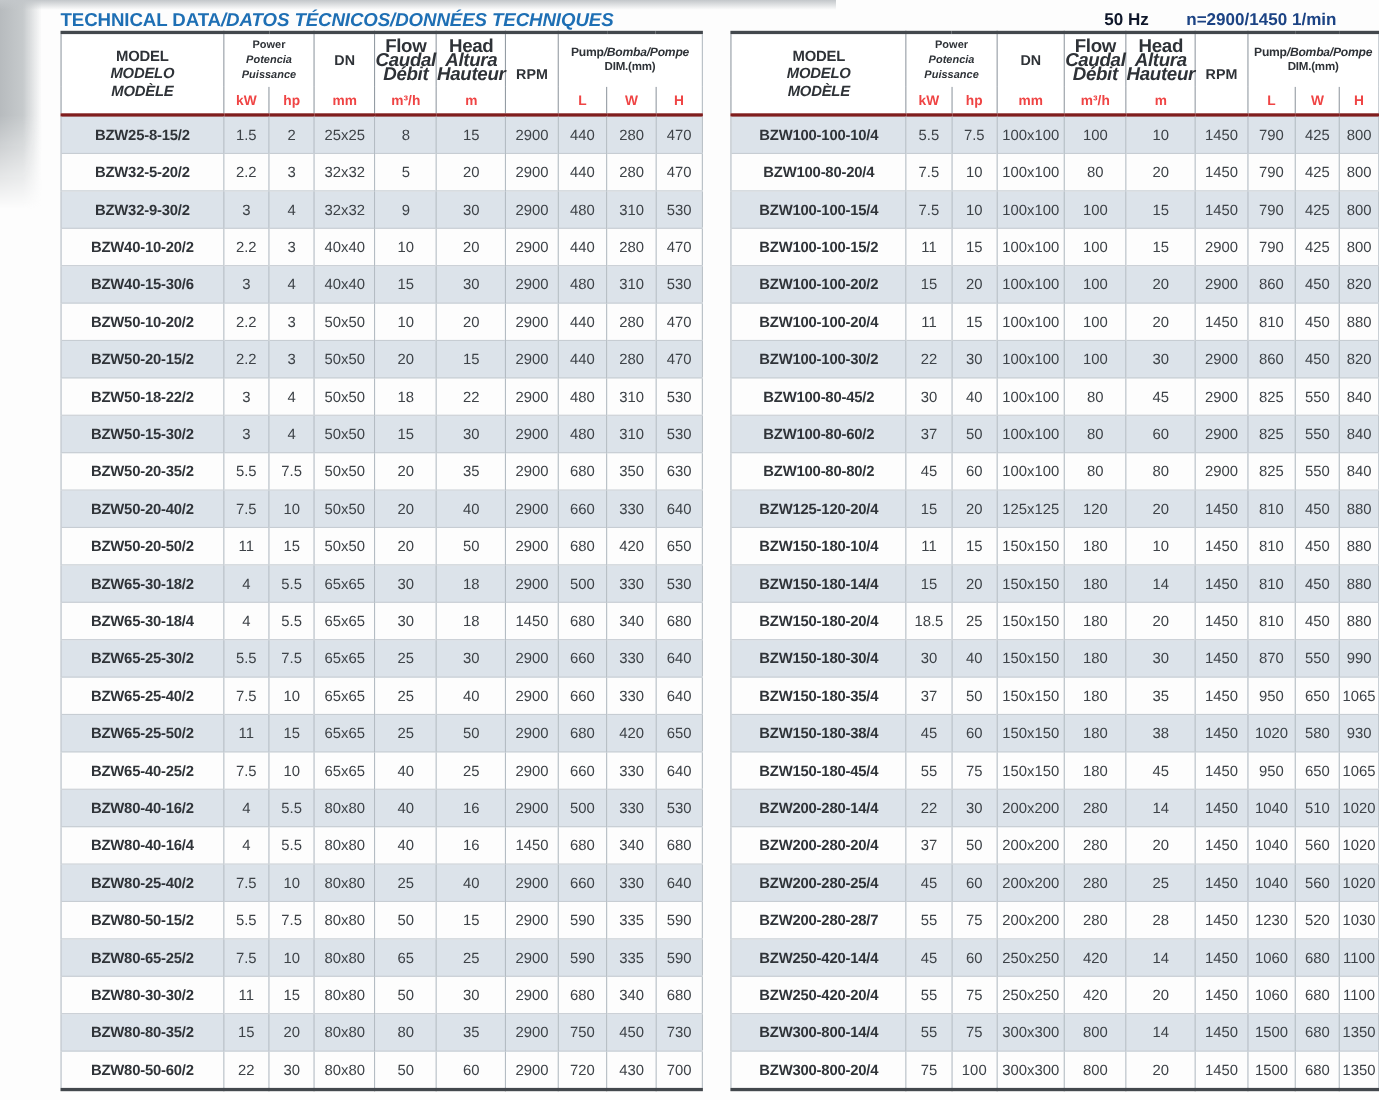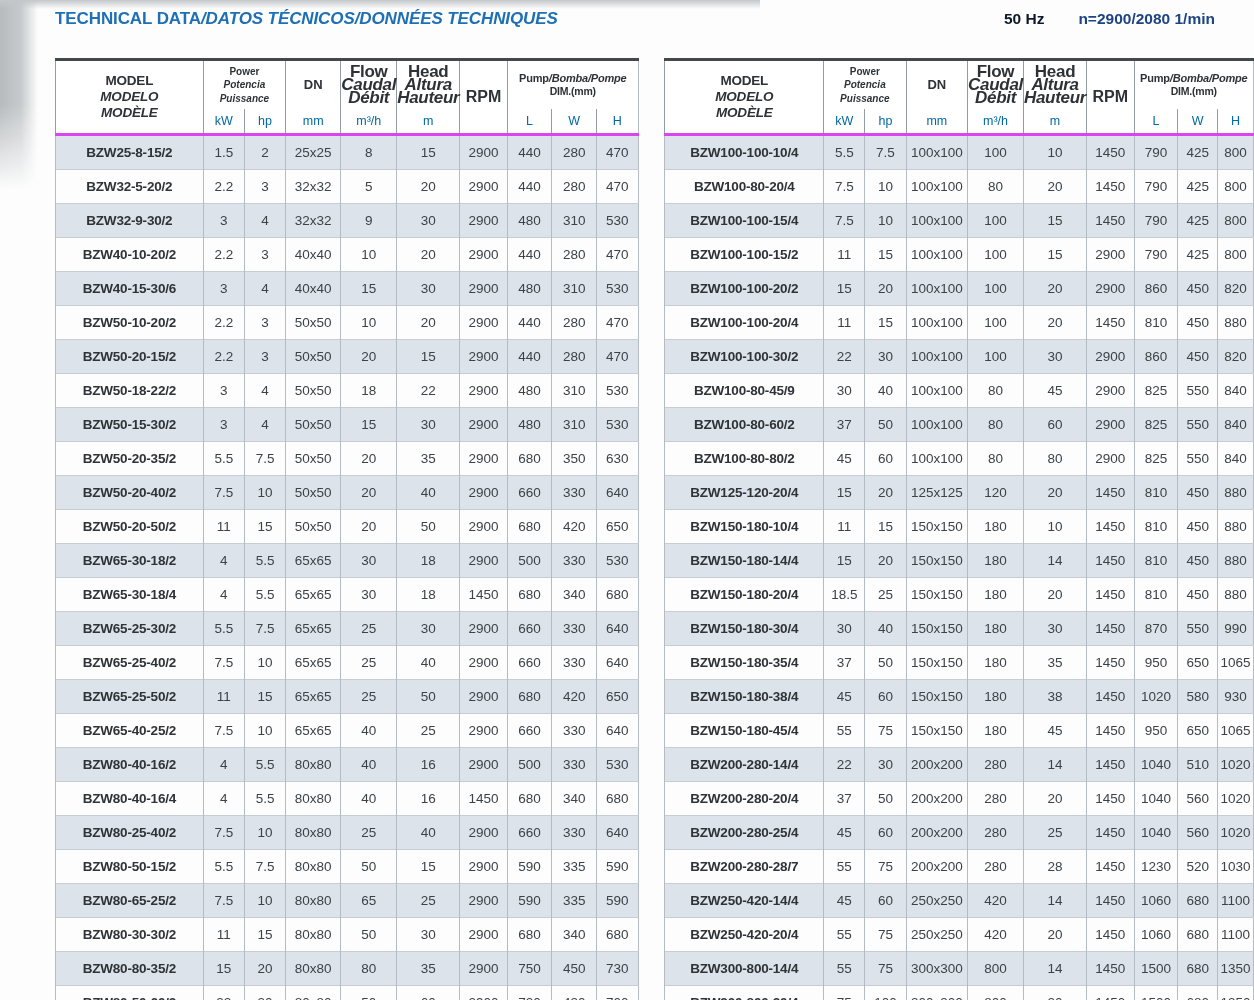--- a/index.html
+++ b/index.html
@@ -14,21 +14,21 @@
     background:linear-gradient(to right, #b7bbbe 0%, #c6cacc 55%, rgba(255,255,255,0) 100%);
     -webkit-mask-image:linear-gradient(to bottom,#000 0%,#000 55%,transparent 100%);
     mask-image:linear-gradient(to bottom,#000 0%,#000 55%,transparent 100%);
   }
   .scan-edge-top {
     position:absolute; left:0; top:0; width:760px; height:9px;
     background:linear-gradient(to bottom, #c3c7ca 0%, rgba(255,255,255,0) 100%);
   }
 
   .topbar {
-    box-sizing:border-box; height:58px;
+    box-sizing:border-box; height:28px;
     padding:9px 39px 0 55px;
     display:flex; justify-content:space-between; align-items:flex-start;
   }
   .page-title {
     margin:0; font-size:17px; font-weight:bold; color:#1e6fb4;
     letter-spacing:-0.1px; white-space:nowrap;
   }
   .page-title .t-rest { font-style:italic; }
   .freq-info { font-size:15.5px; font-weight:bold; white-space:nowrap; padding-top:1px; }
   .freq-info .hz   { color:#0f172a; margin-right:34px; }
@@ -43,52 +43,52 @@
     border-left:1px solid #b4bcc3; border-right:1px solid #b4bcc3;
   }
   table.datasheet th, table.datasheet td { padding:0; }
 
   thead th {
     font-weight:bold; color:#2e3237; text-align:center; vertical-align:middle;
     border-left:1px solid #949ca4; background:#ffffff;
   }
   thead tr.labels { height:49px; }
   thead tr.units  { height:26px; }
-  thead tr.units th { font-weight:normal; font-size:12.5px; color:#0369a1; }
+  thead tr.units th { font-weight:bold; font-size:12.5px; color:#ef4444; }
   thead .it { font-style:italic; }
   .c-model div { font-size:13.5px; line-height:16px; letter-spacing:-0.2px; }
   .c-power div { font-size:10px; line-height:13.5px; }
   .c-dn  { font-size:13px; }
   .c-flow div, .c-head div { font-size:17px; line-height:13px; letter-spacing:-0.3px; }
-  .c-rpm { font-size:16px; }
+  .c-rpm { font-size:13px; }
   .c-dim  { font-size:11px; line-height:12.5px; letter-spacing:-0.2px; }
   .c-dim .dim2 { font-size:10.5px; }
 
   tbody td {
     height:33px; text-align:center; vertical-align:middle;
     font-size:13.5px; color:#3d4247;
     border-left:1px solid #b4bcc3; border-top:1px solid #c7cdd3;
   }
-  tbody tr:first-child td { border-top:3px solid #d946ef;margin-left:36px; }
+  tbody tr:first-child td { border-top:3px solid #7f1d1d;margin-left:36px; }
   tbody tr:nth-child(odd) { background:#dce3ea; }
   tbody td.model-cell {
     font-weight:bold; color:#2f3338; letter-spacing:-0.2px; font-size:13.5px;
   }
 </style>
 </head>
 <body>
 
 <div class="page">
   <div class="scan-edge-left"></div>
   <div class="scan-edge-top"></div>
 
   <div class="topbar">
     <h1 class="page-title"><span class="t-main">TECHNICAL DATA</span><span class="t-rest">/DATOS TÉCNICOS/DONNÉES TECHNIQUES</span></h1>
     <div class="freq-info">
-      <span class="hz">50 Hz</span><span class="speed">n=2900/2080 1/min</span>
+      <span class="hz">50 Hz</span><span class="speed">n=2900/1450 1/min</span>
     </div>
   </div>
 
   <div class="tables">
     <table class="datasheet">
         <colgroup>
           <col style="width: 152px;">
           <col style="width: 42px;">
           <col style="width: 42px;">
           <col style="width: 56px;">
@@ -587,21 +587,21 @@
             <td class="value-cell">30</td>
             <td class="value-cell">100x100</td>
             <td class="value-cell">100</td>
             <td class="value-cell">30</td>
             <td class="value-cell">2900</td>
             <td class="value-cell">860</td>
             <td class="value-cell">450</td>
             <td class="value-cell">820</td>
           </tr>
           <tr>
-            <td class="model-cell">BZW100-80-45/9</td>
+            <td class="model-cell">BZW100-80-45/2</td>
             <td class="value-cell">30</td>
             <td class="value-cell">40</td>
             <td class="value-cell">100x100</td>
             <td class="value-cell">80</td>
             <td class="value-cell">45</td>
             <td class="value-cell">2900</td>
             <td class="value-cell">825</td>
             <td class="value-cell">550</td>
             <td class="value-cell">840</td>
           </tr>

